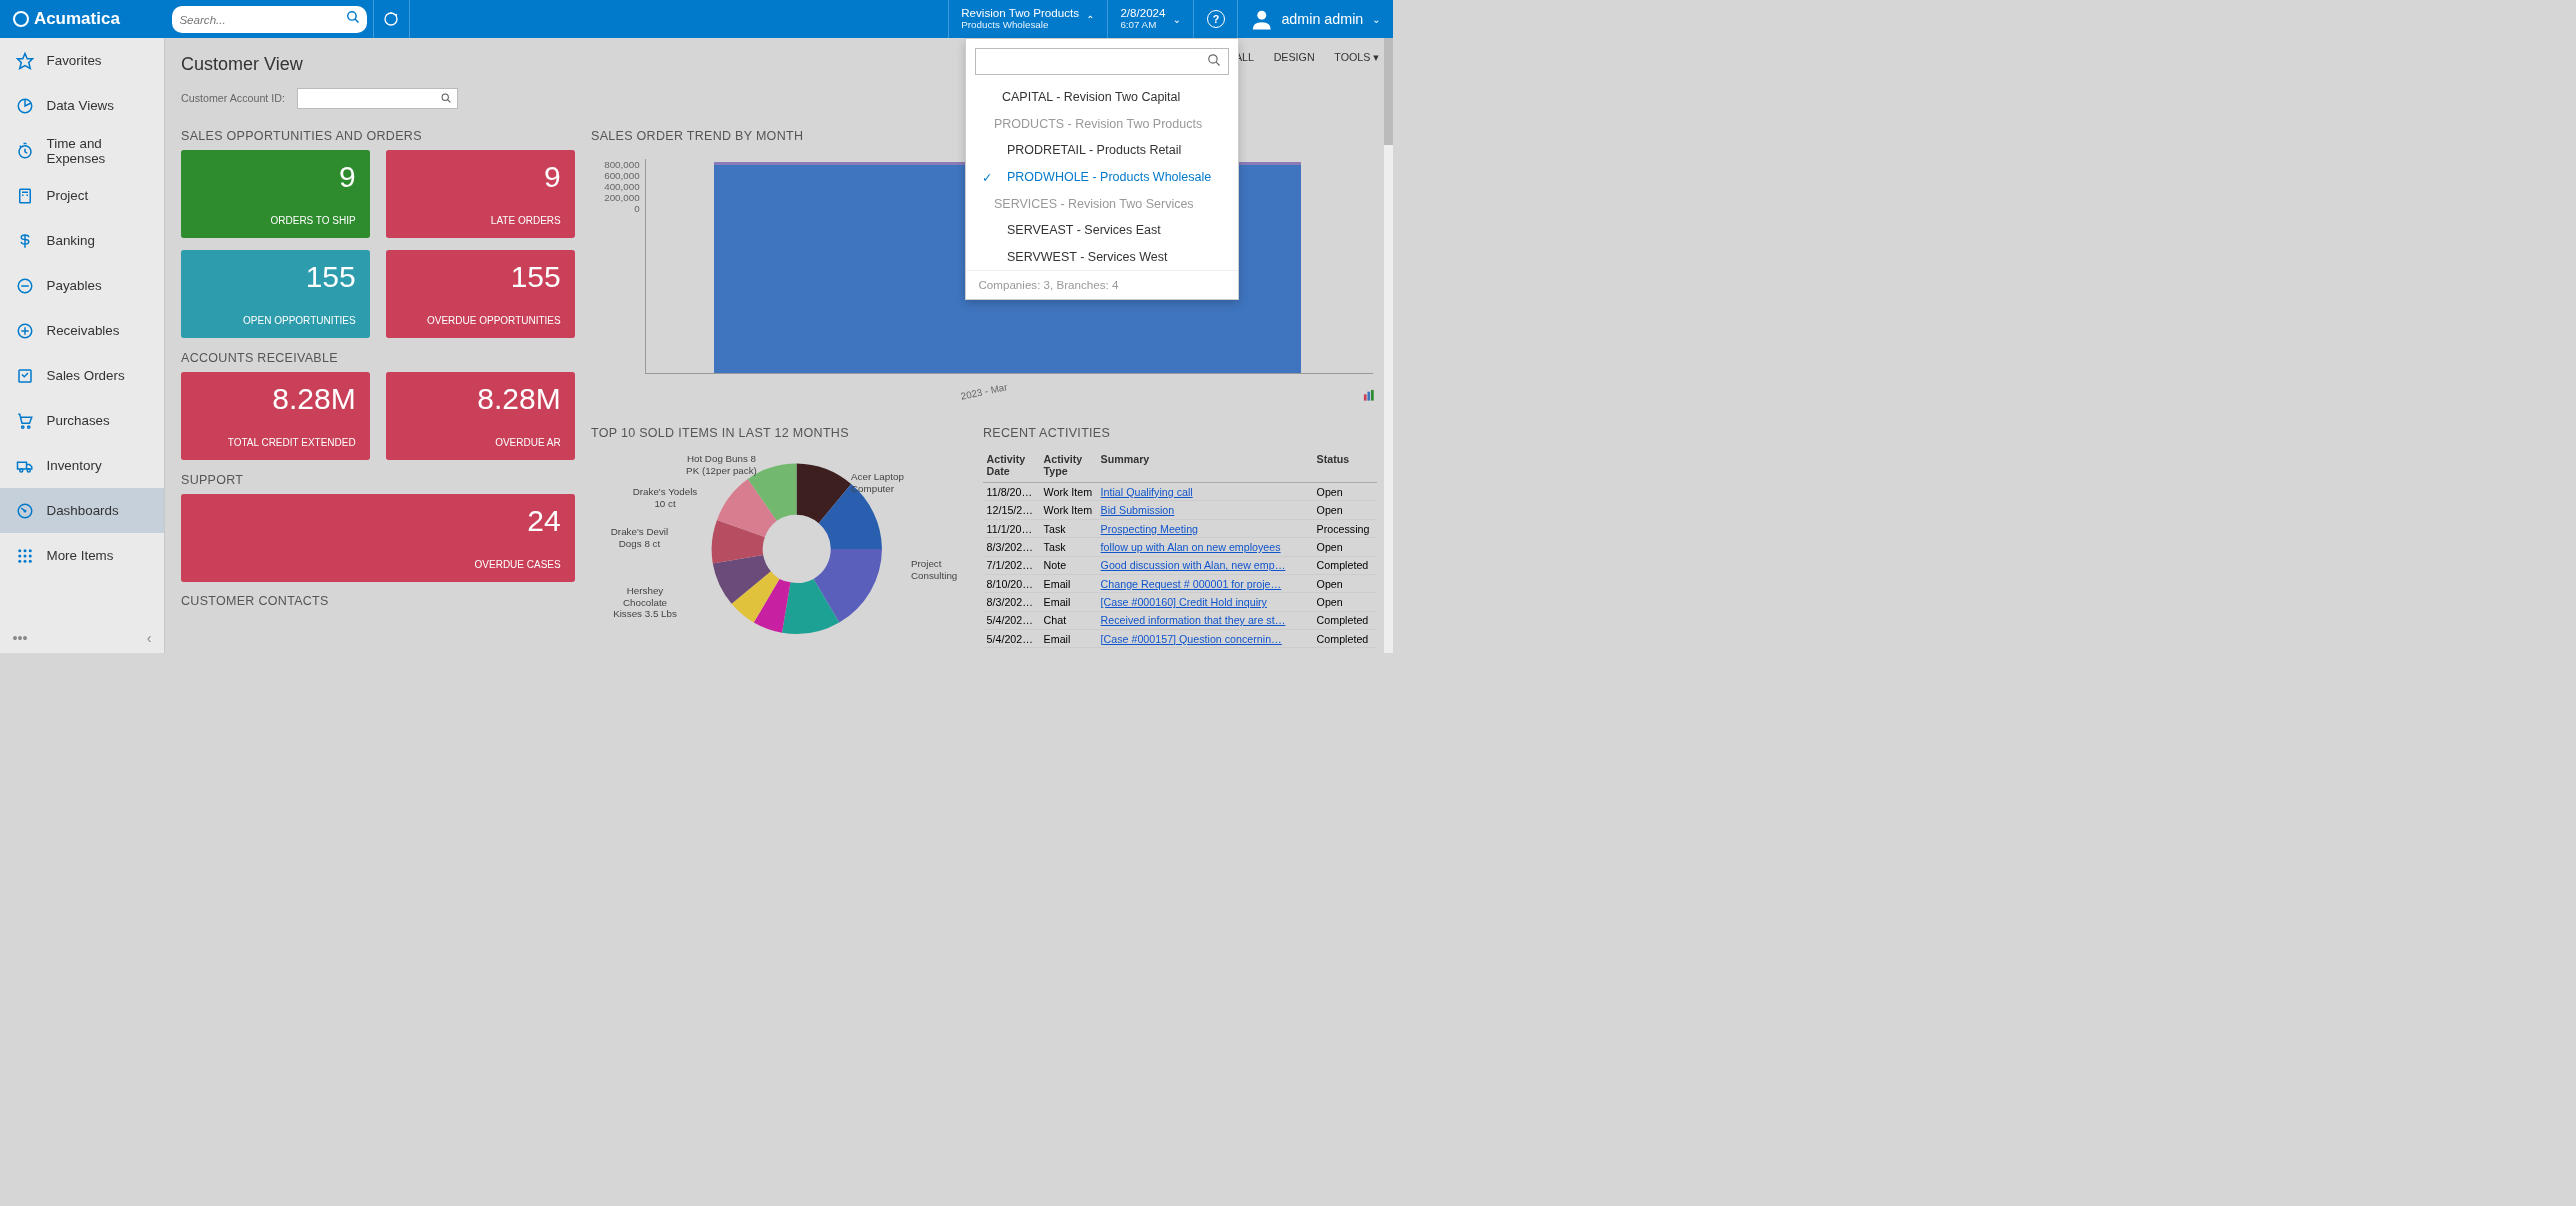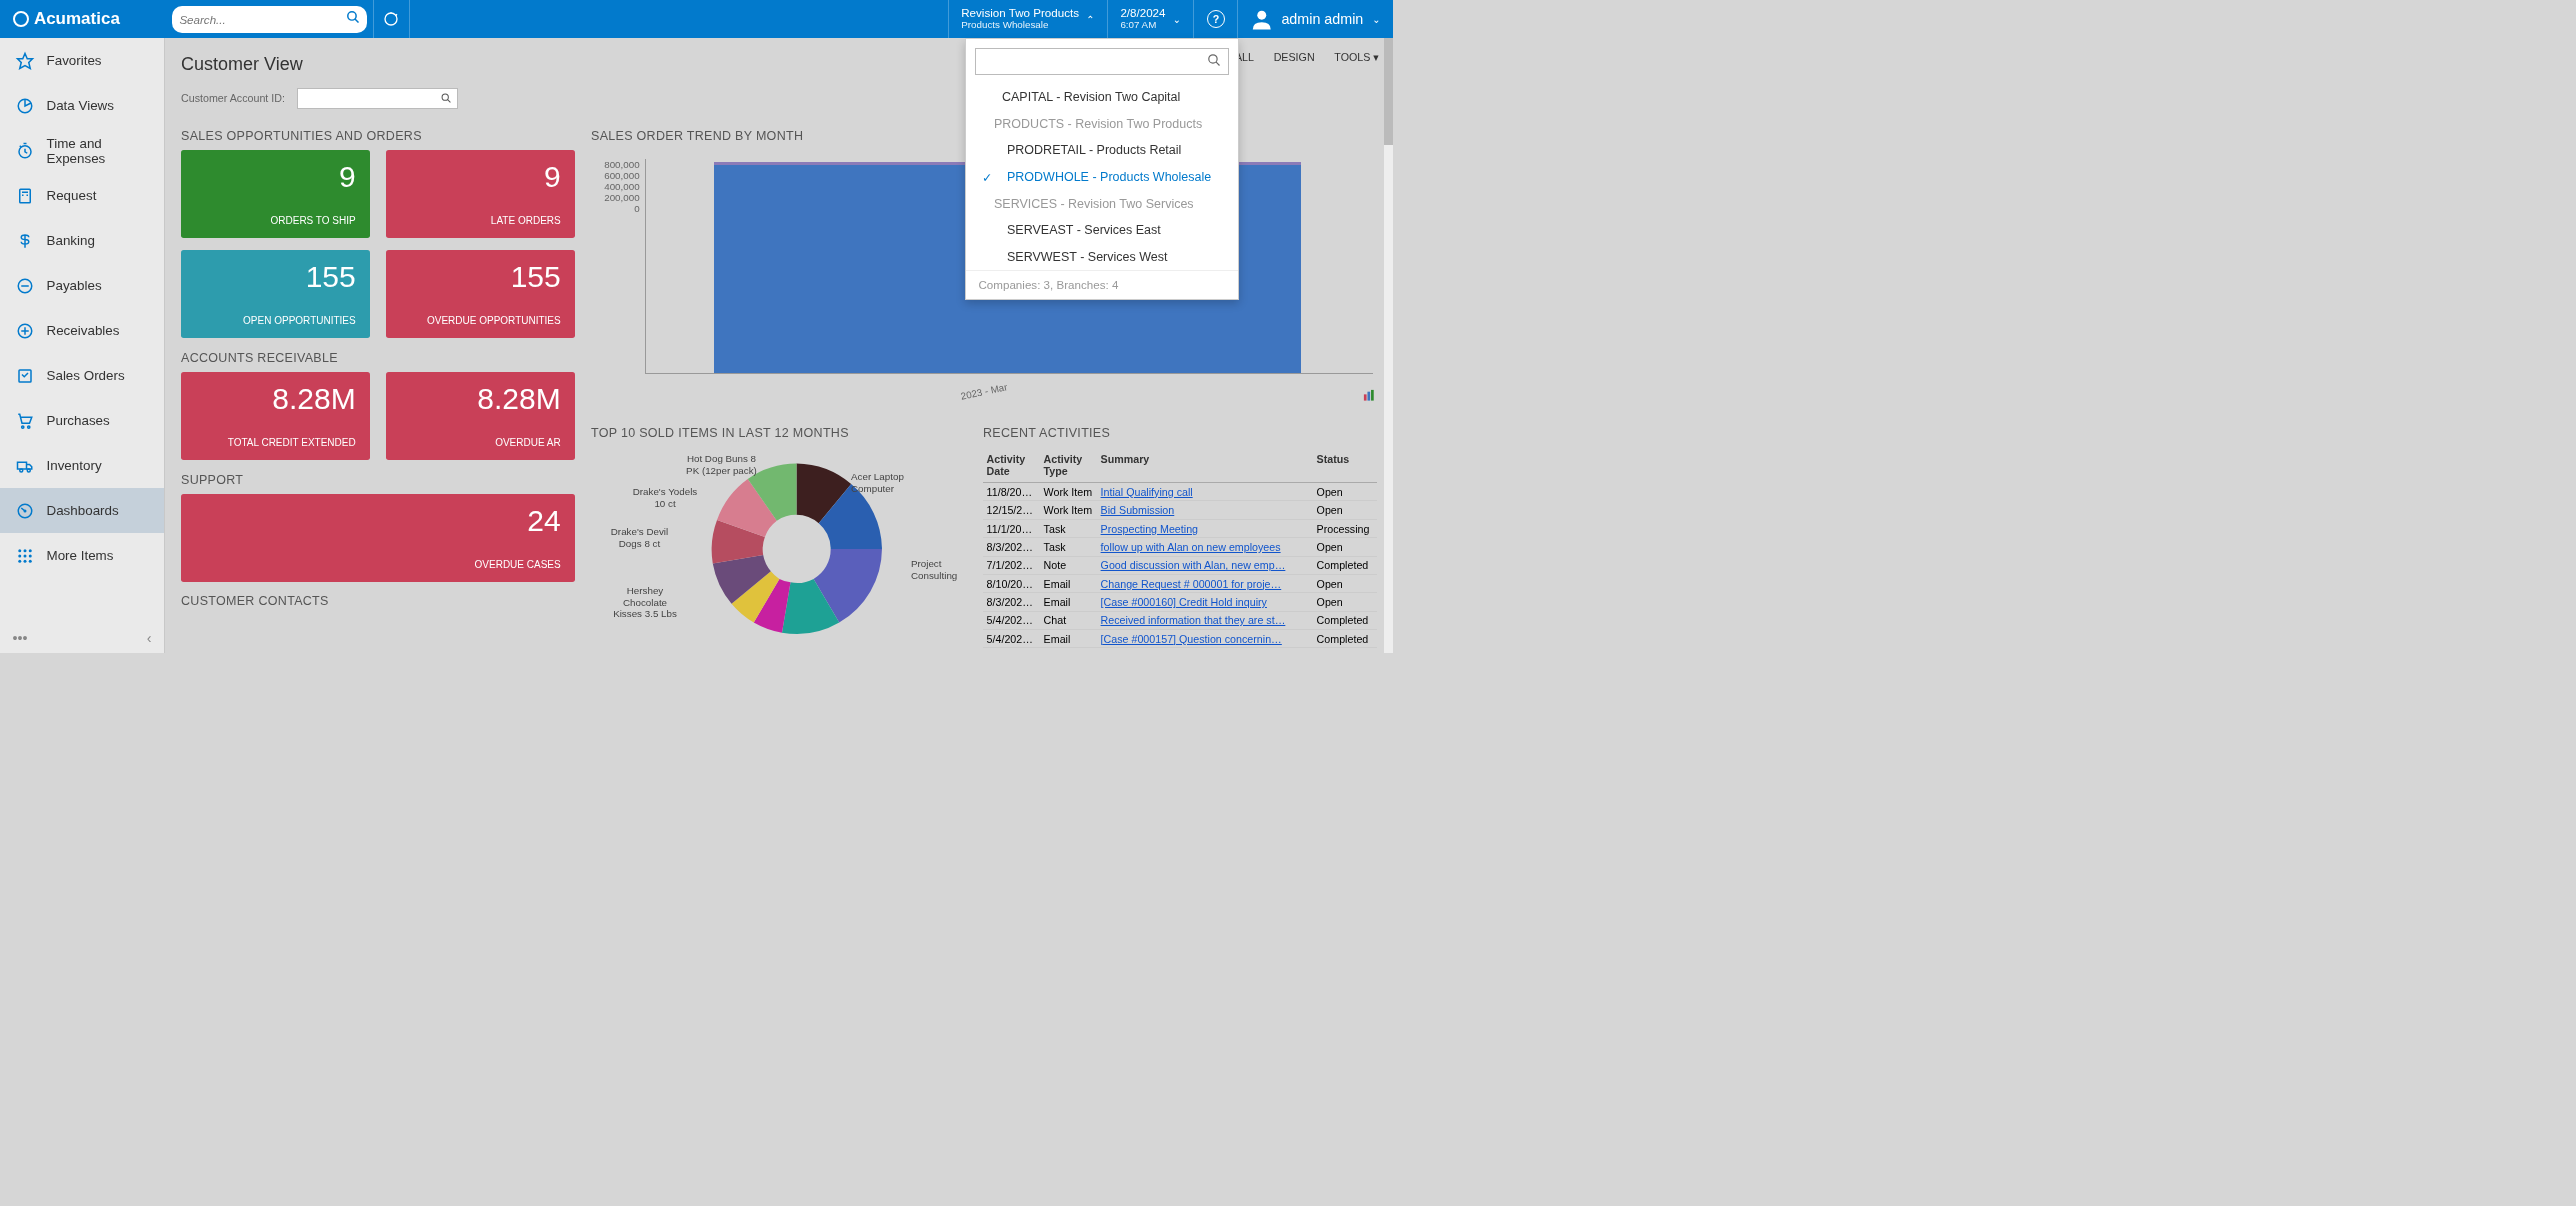--- a/index.html
+++ b/index.html
@@ -161,21 +161,21 @@
         </div>
         <div class="nav-item">
           <span class="ico">
             <svg width="18" height="18" viewBox="0 0 24 24" fill="none" stroke="currentColor" stroke-width="2">
               <rect x="5" y="3" width="14" height="18" rx="1"></rect>
               <line x1="8" y1="7" x2="16" y2="7"></line>
               <line x1="8" y1="11" x2="10" y2="11"></line>
               <line x1="14" y1="11" x2="16" y2="11"></line>
             </svg>
           </span>
-          <span>Request</span>
+          <span>Project</span>
         </div>
         <div class="nav-item">
           <span class="ico">
             <svg width="18" height="18" viewBox="0 0 24 24" fill="none" stroke="currentColor" stroke-width="2">
               <path d="M12 3v18M17 7c0-2-2-3-5-3s-5 1-5 3 2 3 5 3 5 1 5 3-2 3-5 3-5-1-5-3"></path>
             </svg>
           </span>
           <span>Banking</span>
         </div>
         <div class="nav-item">

